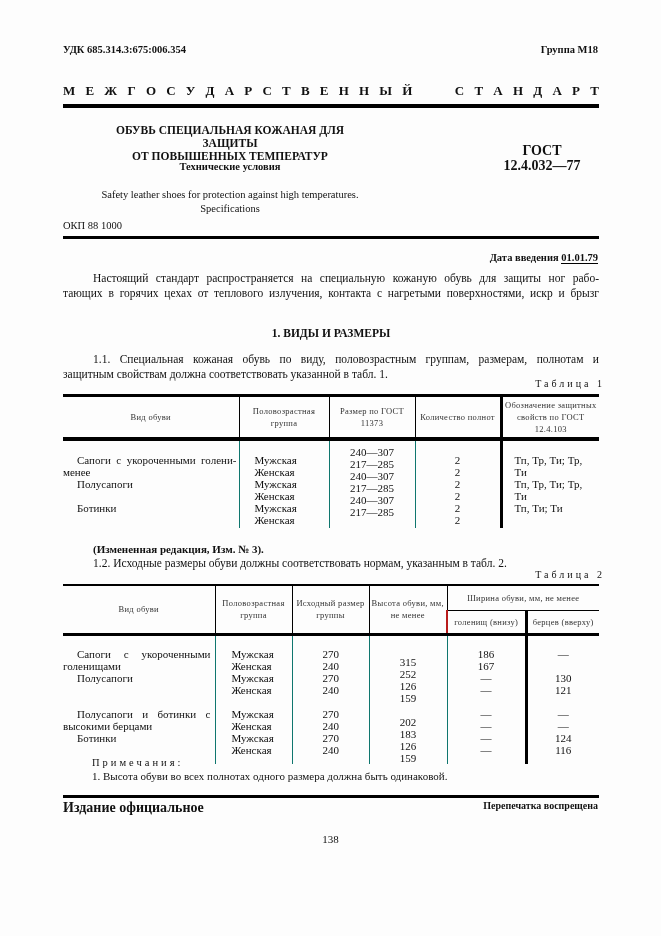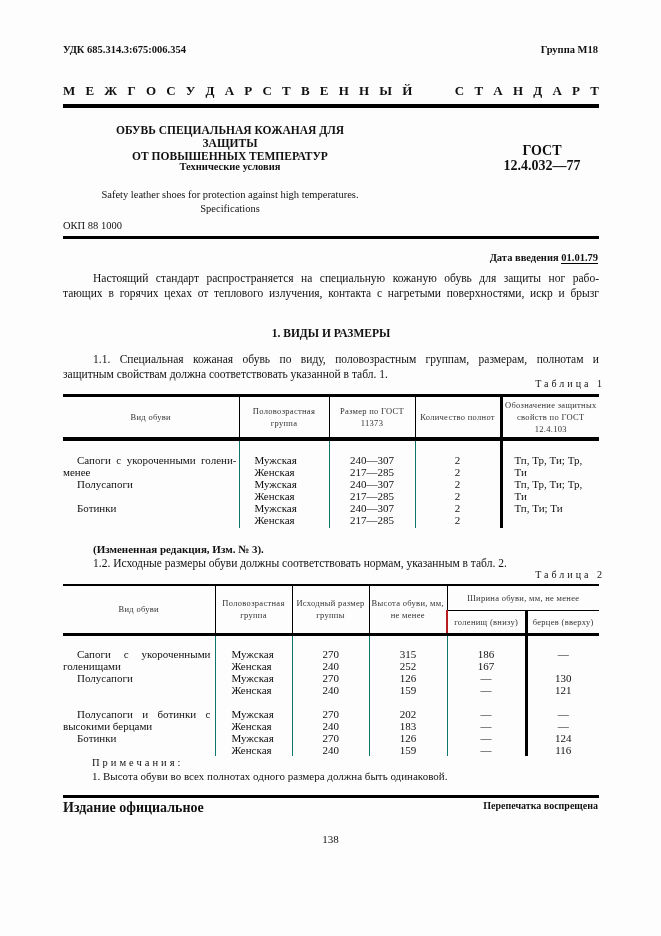--- a/index.html
+++ b/index.html
@@ -153,21 +153,21 @@
       <td style="padding-top:13px;padding-left:15px">
           <div class="cell-lines" id="t1-group">
             <div>Мужская</div>
             <div>Женская</div>
             <div>Мужская</div>
             <div>Женская</div>
             <div>Мужская</div>
             <div>Женская</div>
           </div>
         </td>
-      <td style="padding-top:13px" class="c">
+      <td style="padding-top:5px" class="c">
           <div class="cell-lines" id="t1-size">
             <div>240—307</div>
             <div>217—285</div>
             <div>240—307</div>
             <div>217—285</div>
             <div>240—307</div>
             <div>217—285</div>
           </div>
         </td>
       <td style="padding-top:13px" class="c">
@@ -259,21 +259,21 @@
             <div>240</div>
             <div>270</div>
             <div>240</div>
             <div>&nbsp;</div>
             <div>270</div>
             <div>240</div>
             <div>270</div>
             <div>240</div>
           </div>
         </td>
-      <td class="c" style="padding-top:12px">
+      <td class="c" style="padding-top:20px">
           <div class="cell-lines" id="t2-height">
             <div>315</div>
             <div>252</div>
             <div>126</div>
             <div>159</div>
             <div>&nbsp;</div>
             <div>202</div>
             <div>183</div>
             <div>126</div>
             <div>159</div>

